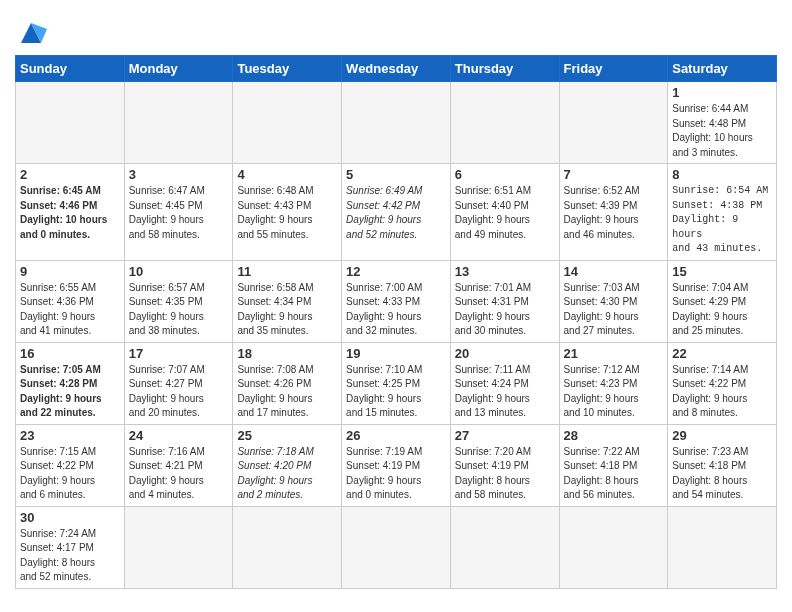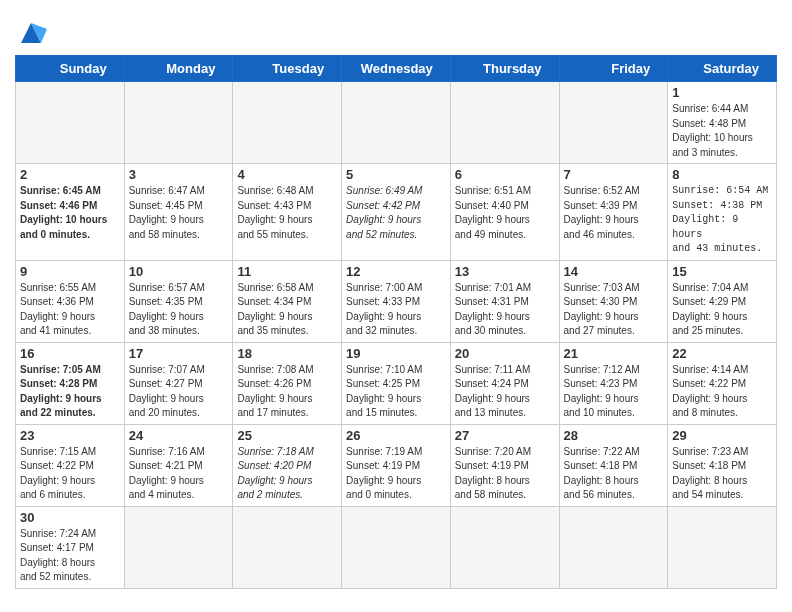--- a/index.html
+++ b/index.html
@@ -40,22 +40,22 @@
     }
     .calendar {
       width: 100%;
       border-collapse: collapse;
       border: 1px solid #ccc;
     }
     .calendar th {
       background-color: #1565c0;
       color: #fff;
       font-size: 13px;
-      padding: 5px 17px;
-      text-align: right;
+      padding: 5px 4px;
+      text-align: left;
       border: 1px solid #1a6fd0;
     }
     .calendar td {
       border: 1px solid #ccc;
       vertical-align: top;
       padding: 3px 4px;
       width: calc(100%/7);
       font-size: 10.5px;
       color: #333;
       background: #fff;
@@ -267,21 +267,21 @@
           </td>
           <td>
             <span class="day-num">21</span>
             <div class="day-info" style="white-space: pre-line;">Sunrise: 7:12 AM
 Sunset: 4:23 PM
 Daylight: 9 hours
 and 10 minutes.</div>
           </td>
           <td>
             <span class="day-num">22</span>
-            <div class="day-info" style="white-space: pre-line;">Sunrise: 4:14 AM
+            <div class="day-info" style="white-space: pre-line;">Sunrise: 7:14 AM
 Sunset: 4:22 PM
 Daylight: 9 hours
 and 8 minutes.</div>
           </td>
         </tr>
         <tr>
           <td>
             <span class="day-num">23</span>
             <div class="day-info" style="white-space: pre-line;">Sunrise: 7:15 AM
 Sunset: 4:22 PM

